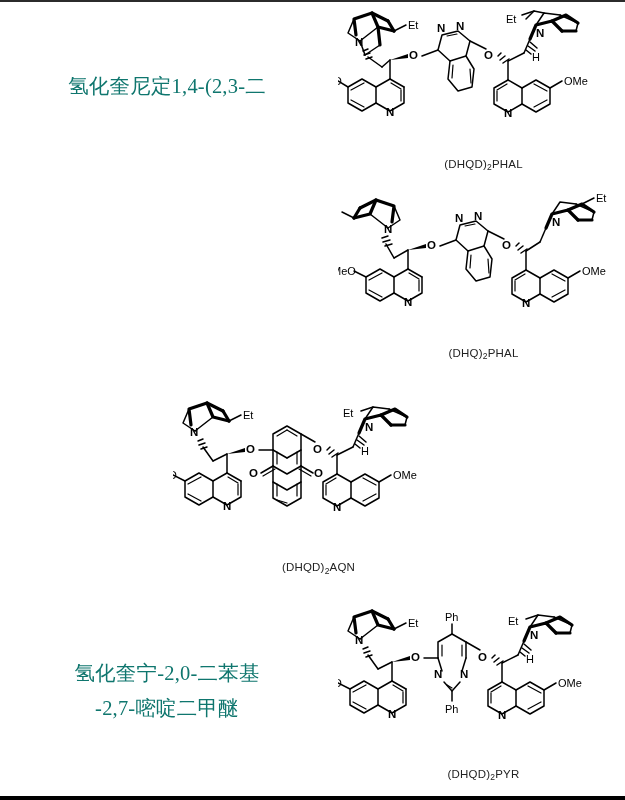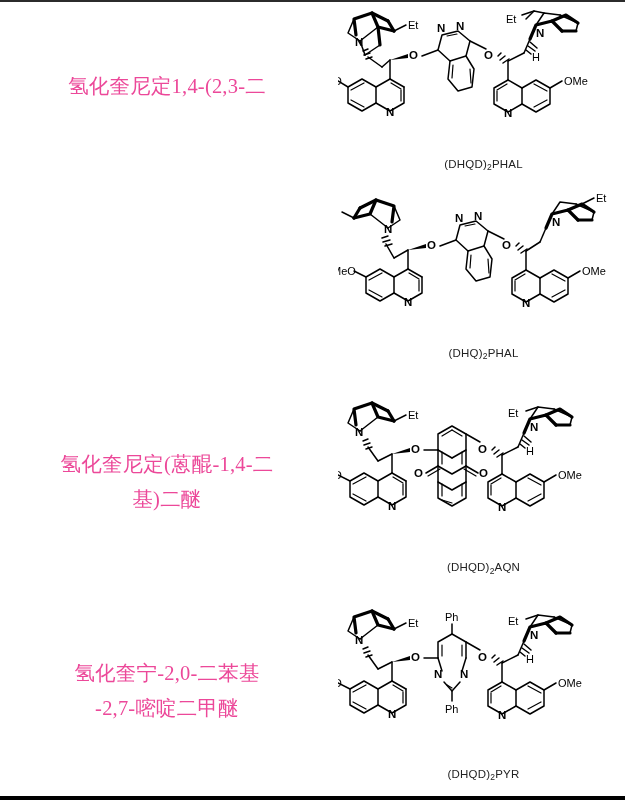--- a/index.html
+++ b/index.html
@@ -40,21 +40,21 @@
 
   .name-cell {
     width: 330px;
     flex: 0 0 330px;
     box-sizing: border-box;
     padding: 0 14px 0 18px;
     text-align: center;
     font-size: 20.5px;
     line-height: 1.72;
     letter-spacing: 0.2px;
-    color: #ec4899;
+    color: #0f766e;
   }
   .name-line { display: block; white-space: nowrap; }
   .name-line.l2 { display: block; }
 
   .struct-cell {
     flex: 1 1 auto;
     box-sizing: border-box;
     display: flex;
     flex-direction: column;
     align-items: center;
@@ -284,24 +284,20 @@
           <text x="244" y="83">OMe</text>
         </g>
       </svg>
       <div class="abbrev">
         <span>(DHQ)</span><sub>2</sub><span>PHAL</span>
       </div>
     </div>
   </div>
 
   <div class="row row-3">
-    <div class="name-cell">
-      <span class="name-line">氢化奎尼定(蒽醌-1,4-二</span>
-      <span class="name-line l2">基)二醚</span>
-    </div>
     <div class="struct-cell">
       <svg class="struct-svg" width="280" height="165" viewBox="0 0 280 165">
         <g>
           <polyline class="bold" points="18,34 16,18 34,12 50,20"></polyline>
           <polyline points="16,18 10,32 22,40"></polyline>
           <polyline class="bold" points="34,12 40,26 56,30"></polyline>
           <line class="bold" x1="50" y1="20" x2="56" y2="30"></line>
           <line x1="22" y1="40" x2="40" y2="26"></line>
           <line x1="56" y1="30" x2="68" y2="24"></line>
           <text x="70" y="28">Et</text>

